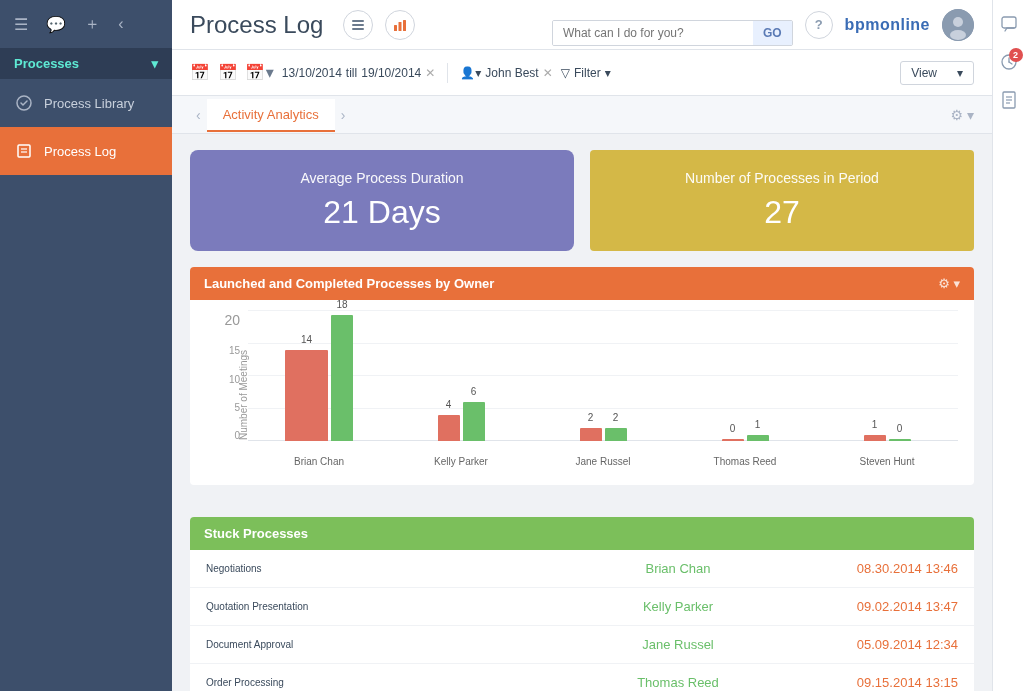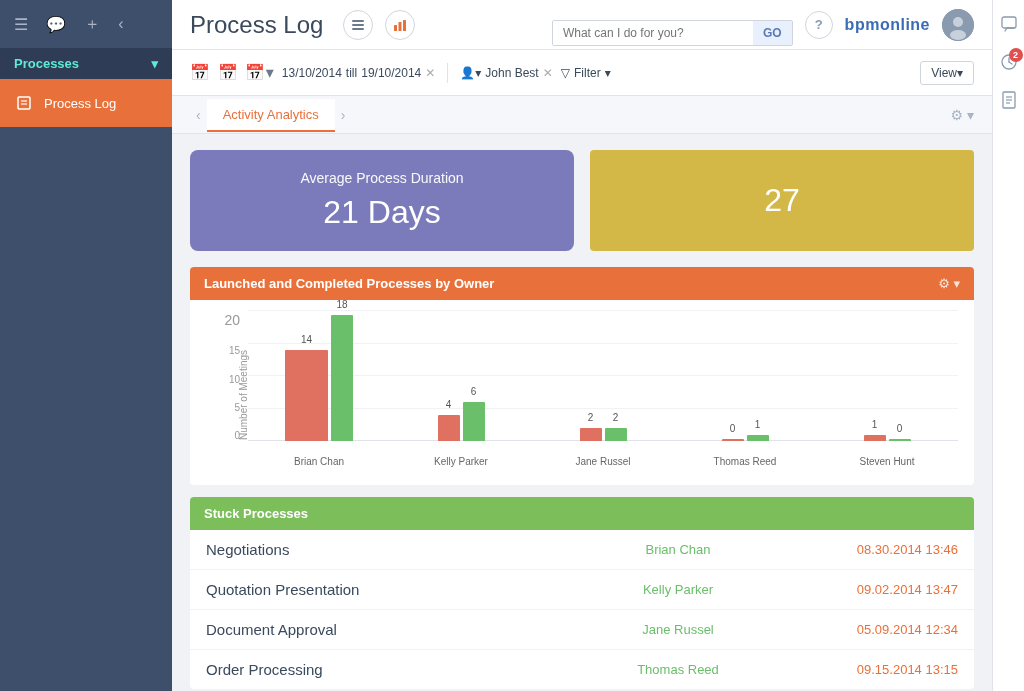--- a/index.html
+++ b/index.html
@@ -191,21 +191,21 @@
       margin-left: auto;
       background: #fff;
       border: 1px solid #d0d5dd;
       border-radius: 3px;
       padding: 4px 10px;
       font-size: 12px;
       color: #3a4a5c;
       cursor: pointer;
       display: flex;
       align-items: center;
-      gap: 0;
+      gap: 20px;
     }
 
     
     .tab-bar {
       background: #f5f7fa;
       border-bottom: 1px solid #e0e4ea;
       display: flex;
       align-items: center;
       padding: 0 18px;
       height: 38px;
@@ -270,21 +270,21 @@
     }
     .stat-card-value {
       font-size: 32px;
       font-weight: 300;
     }
 
     
     .chart-section {
       background: #fff;
       border-radius: 4px;
-      margin-bottom: 12px;
+      margin-bottom: 32px;
       overflow: hidden;
     }
     .chart-header {
       background: #e8703a;
       padding: 9px 14px;
       display: flex;
       align-items: center;
       justify-content: space-between;
     }
     .chart-header-title {
@@ -321,21 +321,21 @@
     .table-row {
       display: flex;
       align-items: center;
       padding: 11px 16px;
       border-bottom: 1px solid #f0f2f5;
     }
     .table-row:last-child { border-bottom: none; }
     .table-col-name {
       flex: 1;
       color: #3a4a5c;
-      font-size: 15px;
+      font-size: 10px;
     }
     .table-col-person {
       width: 200px;
       color: #6abf6a;
       font-size: 13px;
       text-align: center;
     }
     .table-col-date {
       width: 180px;
       color: #e8703a;
@@ -388,20 +388,29 @@
   <div class="sidebar-top-bar">
     <button class="sidebar-icon-btn">☰</button>
     <button class="sidebar-icon-btn">💬</button>
     <button class="sidebar-icon-btn">＋</button>
     <button class="sidebar-icon-btn">‹</button>
   </div>
   <div class="sidebar-category">
     <span>Processes</span>
     <span>▾</span>
   </div>
+  <div class="sidebar-item">
+    <div class="sidebar-item-icon">
+      <svg width="18" height="18" viewBox="0 0 18 18" fill="none">
+        <circle cx="9" cy="9" r="7" stroke="#aab4c5" stroke-width="1.5"></circle>
+        <path d="M6 9l2 2 4-4" stroke="#aab4c5" stroke-width="1.5" stroke-linecap="round"></path>
+      </svg>
+    </div>
+    <span>Process Library</span>
+  </div>
   <div class="sidebar-item active">
     <div class="sidebar-item-icon">
       <svg width="18" height="18" viewBox="0 0 18 18" fill="none">
         <rect x="3" y="3" width="12" height="12" rx="1" stroke="#fff" stroke-width="1.5"></rect>
         <line x1="6" y1="7" x2="12" y2="7" stroke="#fff" stroke-width="1.2"></line>
         <line x1="6" y1="10" x2="12" y2="10" stroke="#fff" stroke-width="1.2"></line>
       </svg>
     </div>
     <span>Process Log</span>
   </div>
@@ -477,20 +486,21 @@
   </div>
 
   <div class="content">
 
     <div class="stats-row">
       <div class="stat-card purple">
         <div class="stat-card-label">Average Process Duration</div>
         <div class="stat-card-value">21 Days</div>
       </div>
       <div class="stat-card yellow">
+        <div class="stat-card-label">Number of Processes in Period</div>
         <div class="stat-card-value">27</div>
       </div>
     </div>
 
     <div class="chart-section">
       <div class="chart-header">
         <span class="chart-header-title">Launched and Completed Processes by Owner</span>
         <span class="chart-header-settings">⚙ ▾</span>
       </div>
       <div class="chart-body">

